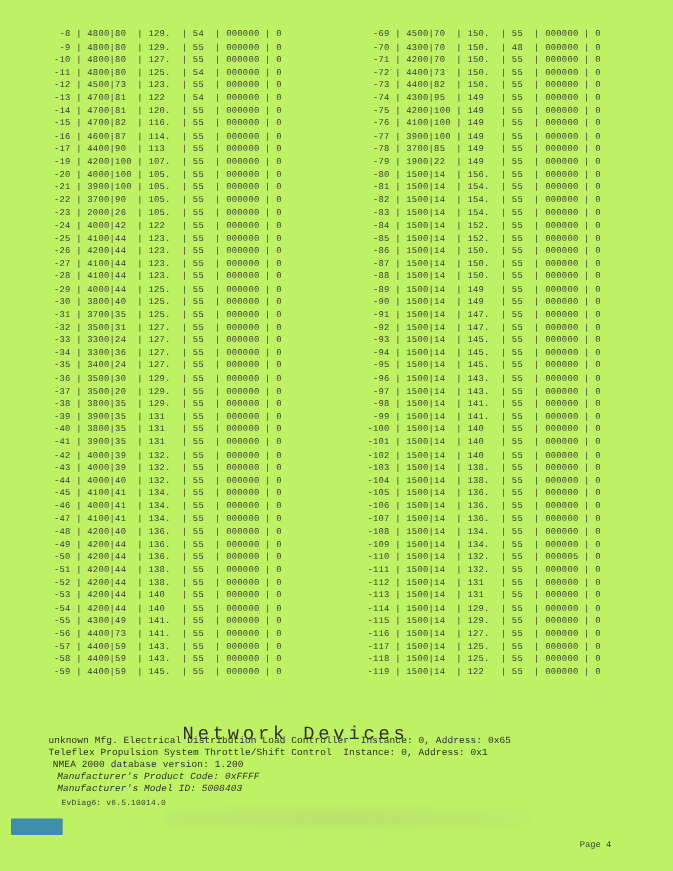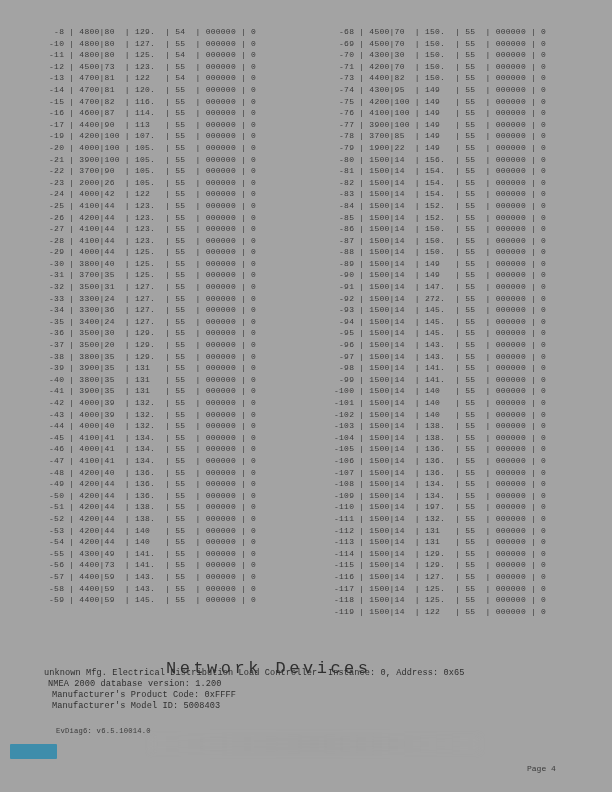--- a/index.html
+++ b/index.html
@@ -1,18 +1,18 @@
 <!DOCTYPE html>
 <html><head>
 <meta charset="utf-8">
 <style>
   html,body{margin:0;padding:0;background:#d9d9d9;}
   .page{
     position:relative;width:612px;height:792px;margin:0 auto;
-    background:#a3a3a3;overflow:hidden;
+    background:#bef264;overflow:hidden;
     font-family:"Liberation Mono","DejaVu Sans Mono",monospace;
     color:#333;
   }
   .col{position:absolute;top:26px;}
   .col-left{left:44px;}
   .col-right{left:334px;}
   .trow{
     white-space:pre;font-size:8px;line-height:11.6px;
     letter-spacing:0.25px;color:#3a3a3a;
   }
@@ -20,21 +20,21 @@
     position:absolute;left:148px;top:641px;margin:18px;
     font-size:17px;font-weight:400;letter-spacing:3.5px;color:#2f2f2f;
     font-family:"Liberation Mono","DejaVu Sans Mono",monospace;
   }
   .devices{position:absolute;left:44px;top:668px;}
   .dev-line{
     white-space:pre;font-size:8.6px;line-height:11px;color:#2e2e2e;
     letter-spacing:0.1px;
   }
   .ind1{padding-left:4px;}
-  .ind2{padding-left:8px;}
+  .ind2{padding-left:8px;font-style:italic;}
   .app-version{
     position:absolute;left:56px;top:727px;
     font-size:7.2px;color:#3a3a3a;letter-spacing:0.2px;
   }
   .page-number{
     position:absolute;left:527px;top:764px;
     font-size:8px;color:#3a3a3a;
   }
   .redaction{
     position:absolute;left:10px;top:744px;width:47px;height:15px;
@@ -46,20 +46,21 @@
     filter:blur(3px);pointer-events:none;
   }
 </style>
 </head>
 <body>
 
 <div class="page">
 
   <div class="col col-left" id="col-left">
       <div class="trow">  -8 | 4800|80  | 129.  | 54  | 000000 | 0</div>
+      <div class="trow">  -9 | 4800|80  | 129.  | 55  | 000000 | 0</div>
       <div class="trow"> -10 | 4800|80  | 127.  | 55  | 000000 | 0</div>
       <div class="trow"> -11 | 4800|80  | 125.  | 54  | 000000 | 0</div>
       <div class="trow"> -12 | 4500|73  | 123.  | 55  | 000000 | 0</div>
       <div class="trow"> -13 | 4700|81  | 122   | 54  | 000000 | 0</div>
       <div class="trow"> -14 | 4700|81  | 120.  | 55  | 000000 | 0</div>
       <div class="trow"> -15 | 4700|82  | 116.  | 55  | 000000 | 0</div>
       <div class="trow"> -16 | 4600|87  | 114.  | 55  | 000000 | 0</div>
       <div class="trow"> -17 | 4400|90  | 113   | 55  | 000000 | 0</div>
       <div class="trow"> -19 | 4200|100 | 107.  | 55  | 000000 | 0</div>
       <div class="trow"> -20 | 4000|100 | 105.  | 55  | 000000 | 0</div>
@@ -98,77 +99,78 @@
       <div class="trow"> -53 | 4200|44  | 140   | 55  | 000000 | 0</div>
       <div class="trow"> -54 | 4200|44  | 140   | 55  | 000000 | 0</div>
       <div class="trow"> -55 | 4300|49  | 141.  | 55  | 000000 | 0</div>
       <div class="trow"> -56 | 4400|73  | 141.  | 55  | 000000 | 0</div>
       <div class="trow"> -57 | 4400|59  | 143.  | 55  | 000000 | 0</div>
       <div class="trow"> -58 | 4400|59  | 143.  | 55  | 000000 | 0</div>
       <div class="trow"> -59 | 4400|59  | 145.  | 55  | 000000 | 0</div>
     </div>
 
   <div class="col col-right" id="col-right">
-      <div class="trow"> -68 | 4500|70  | 150.  | 55  | 000000 | 0</div>
       <div class="trow"> -69 | 4500|70  | 150.  | 55  | 000000 | 0</div>
-      <div class="trow"> -70 | 4300|30  | 150.  | 55  | 000000 | 0</div>
+      <div class="trow"> -70 | 4300|70  | 150.  | 48  | 000000 | 0</div>
       <div class="trow"> -71 | 4200|70  | 150.  | 55  | 000000 | 0</div>
+      <div class="trow"> -72 | 4400|73  | 150.  | 55  | 000000 | 0</div>
       <div class="trow"> -73 | 4400|82  | 150.  | 55  | 000000 | 0</div>
       <div class="trow"> -74 | 4300|95  | 149   | 55  | 000000 | 0</div>
       <div class="trow"> -75 | 4200|100 | 149   | 55  | 000000 | 0</div>
       <div class="trow"> -76 | 4100|100 | 149   | 55  | 000000 | 0</div>
       <div class="trow"> -77 | 3900|100 | 149   | 55  | 000000 | 0</div>
       <div class="trow"> -78 | 3700|85  | 149   | 55  | 000000 | 0</div>
       <div class="trow"> -79 | 1900|22  | 149   | 55  | 000000 | 0</div>
       <div class="trow"> -80 | 1500|14  | 156.  | 55  | 000000 | 0</div>
       <div class="trow"> -81 | 1500|14  | 154.  | 55  | 000000 | 0</div>
       <div class="trow"> -82 | 1500|14  | 154.  | 55  | 000000 | 0</div>
       <div class="trow"> -83 | 1500|14  | 154.  | 55  | 000000 | 0</div>
       <div class="trow"> -84 | 1500|14  | 152.  | 55  | 000000 | 0</div>
       <div class="trow"> -85 | 1500|14  | 152.  | 55  | 000000 | 0</div>
       <div class="trow"> -86 | 1500|14  | 150.  | 55  | 000000 | 0</div>
       <div class="trow"> -87 | 1500|14  | 150.  | 55  | 000000 | 0</div>
       <div class="trow"> -88 | 1500|14  | 150.  | 55  | 000000 | 0</div>
       <div class="trow"> -89 | 1500|14  | 149   | 55  | 000000 | 0</div>
       <div class="trow"> -90 | 1500|14  | 149   | 55  | 000000 | 0</div>
       <div class="trow"> -91 | 1500|14  | 147.  | 55  | 000000 | 0</div>
-      <div class="trow"> -92 | 1500|14  | 272.  | 55  | 000000 | 0</div>
+      <div class="trow"> -92 | 1500|14  | 147.  | 55  | 000000 | 0</div>
       <div class="trow"> -93 | 1500|14  | 145.  | 55  | 000000 | 0</div>
       <div class="trow"> -94 | 1500|14  | 145.  | 55  | 000000 | 0</div>
       <div class="trow"> -95 | 1500|14  | 145.  | 55  | 000000 | 0</div>
       <div class="trow"> -96 | 1500|14  | 143.  | 55  | 000000 | 0</div>
       <div class="trow"> -97 | 1500|14  | 143.  | 55  | 000000 | 0</div>
       <div class="trow"> -98 | 1500|14  | 141.  | 55  | 000000 | 0</div>
       <div class="trow"> -99 | 1500|14  | 141.  | 55  | 000000 | 0</div>
       <div class="trow">-100 | 1500|14  | 140   | 55  | 000000 | 0</div>
       <div class="trow">-101 | 1500|14  | 140   | 55  | 000000 | 0</div>
       <div class="trow">-102 | 1500|14  | 140   | 55  | 000000 | 0</div>
       <div class="trow">-103 | 1500|14  | 138.  | 55  | 000000 | 0</div>
       <div class="trow">-104 | 1500|14  | 138.  | 55  | 000000 | 0</div>
       <div class="trow">-105 | 1500|14  | 136.  | 55  | 000000 | 0</div>
       <div class="trow">-106 | 1500|14  | 136.  | 55  | 000000 | 0</div>
       <div class="trow">-107 | 1500|14  | 136.  | 55  | 000000 | 0</div>
       <div class="trow">-108 | 1500|14  | 134.  | 55  | 000000 | 0</div>
       <div class="trow">-109 | 1500|14  | 134.  | 55  | 000000 | 0</div>
-      <div class="trow">-110 | 1500|14  | 197.  | 55  | 000000 | 0</div>
+      <div class="trow">-110 | 1500|14  | 132.  | 55  | 000005 | 0</div>
       <div class="trow">-111 | 1500|14  | 132.  | 55  | 000000 | 0</div>
       <div class="trow">-112 | 1500|14  | 131   | 55  | 000000 | 0</div>
       <div class="trow">-113 | 1500|14  | 131   | 55  | 000000 | 0</div>
       <div class="trow">-114 | 1500|14  | 129.  | 55  | 000000 | 0</div>
       <div class="trow">-115 | 1500|14  | 129.  | 55  | 000000 | 0</div>
       <div class="trow">-116 | 1500|14  | 127.  | 55  | 000000 | 0</div>
       <div class="trow">-117 | 1500|14  | 125.  | 55  | 000000 | 0</div>
       <div class="trow">-118 | 1500|14  | 125.  | 55  | 000000 | 0</div>
       <div class="trow">-119 | 1500|14  | 122   | 55  | 000000 | 0</div>
     </div>
 
   <h1 class="heading">Network Devices</h1>
 
   <div class="devices">
     <div class="dev-line">unknown Mfg. Electrical Distribution Load Controller  Instance: 0, Address: 0x65</div>
+    <div class="dev-line">Teleflex Propulsion System Throttle/Shift Control  Instance: 0, Address: 0x1</div>
     <div class="dev-line ind1">NMEA 2000 database version: 1.200</div>
     <div class="dev-line ind2">Manufacturer's Product Code: 0xFFFF</div>
     <div class="dev-line ind2">Manufacturer's Model ID: 5008403</div>
   </div>
 
   <div class="app-version">EvDiag6: v6.5.10014.0</div>
 
   <div class="page-number">Page 4</div>
 
   <div class="smudge"></div>

